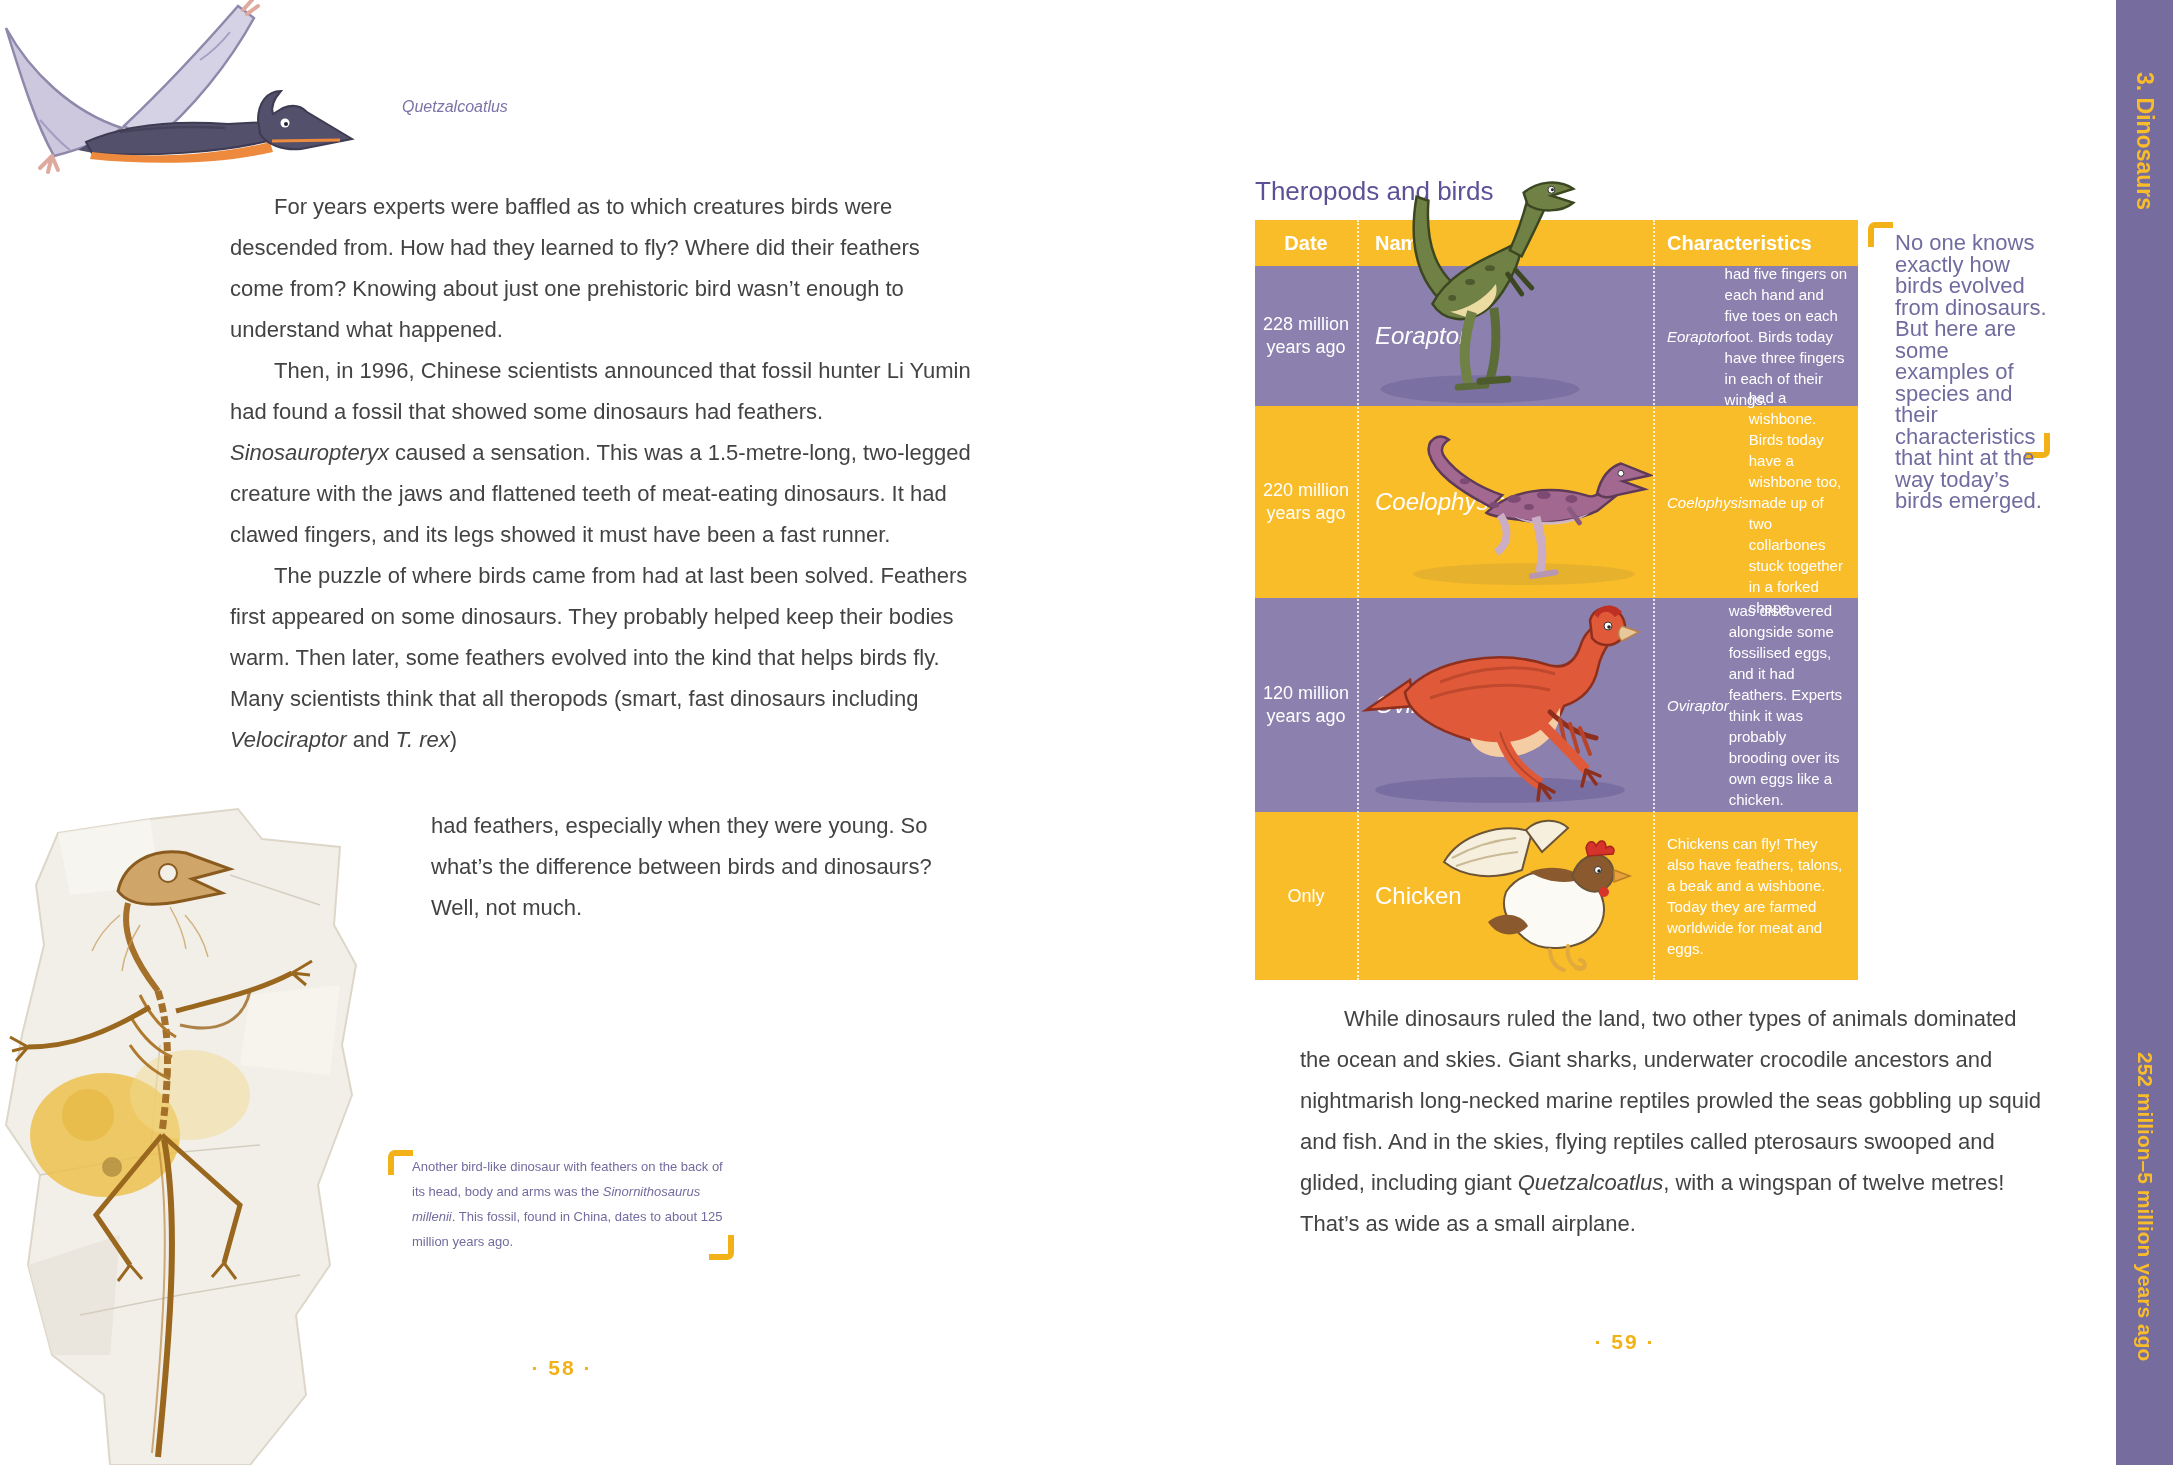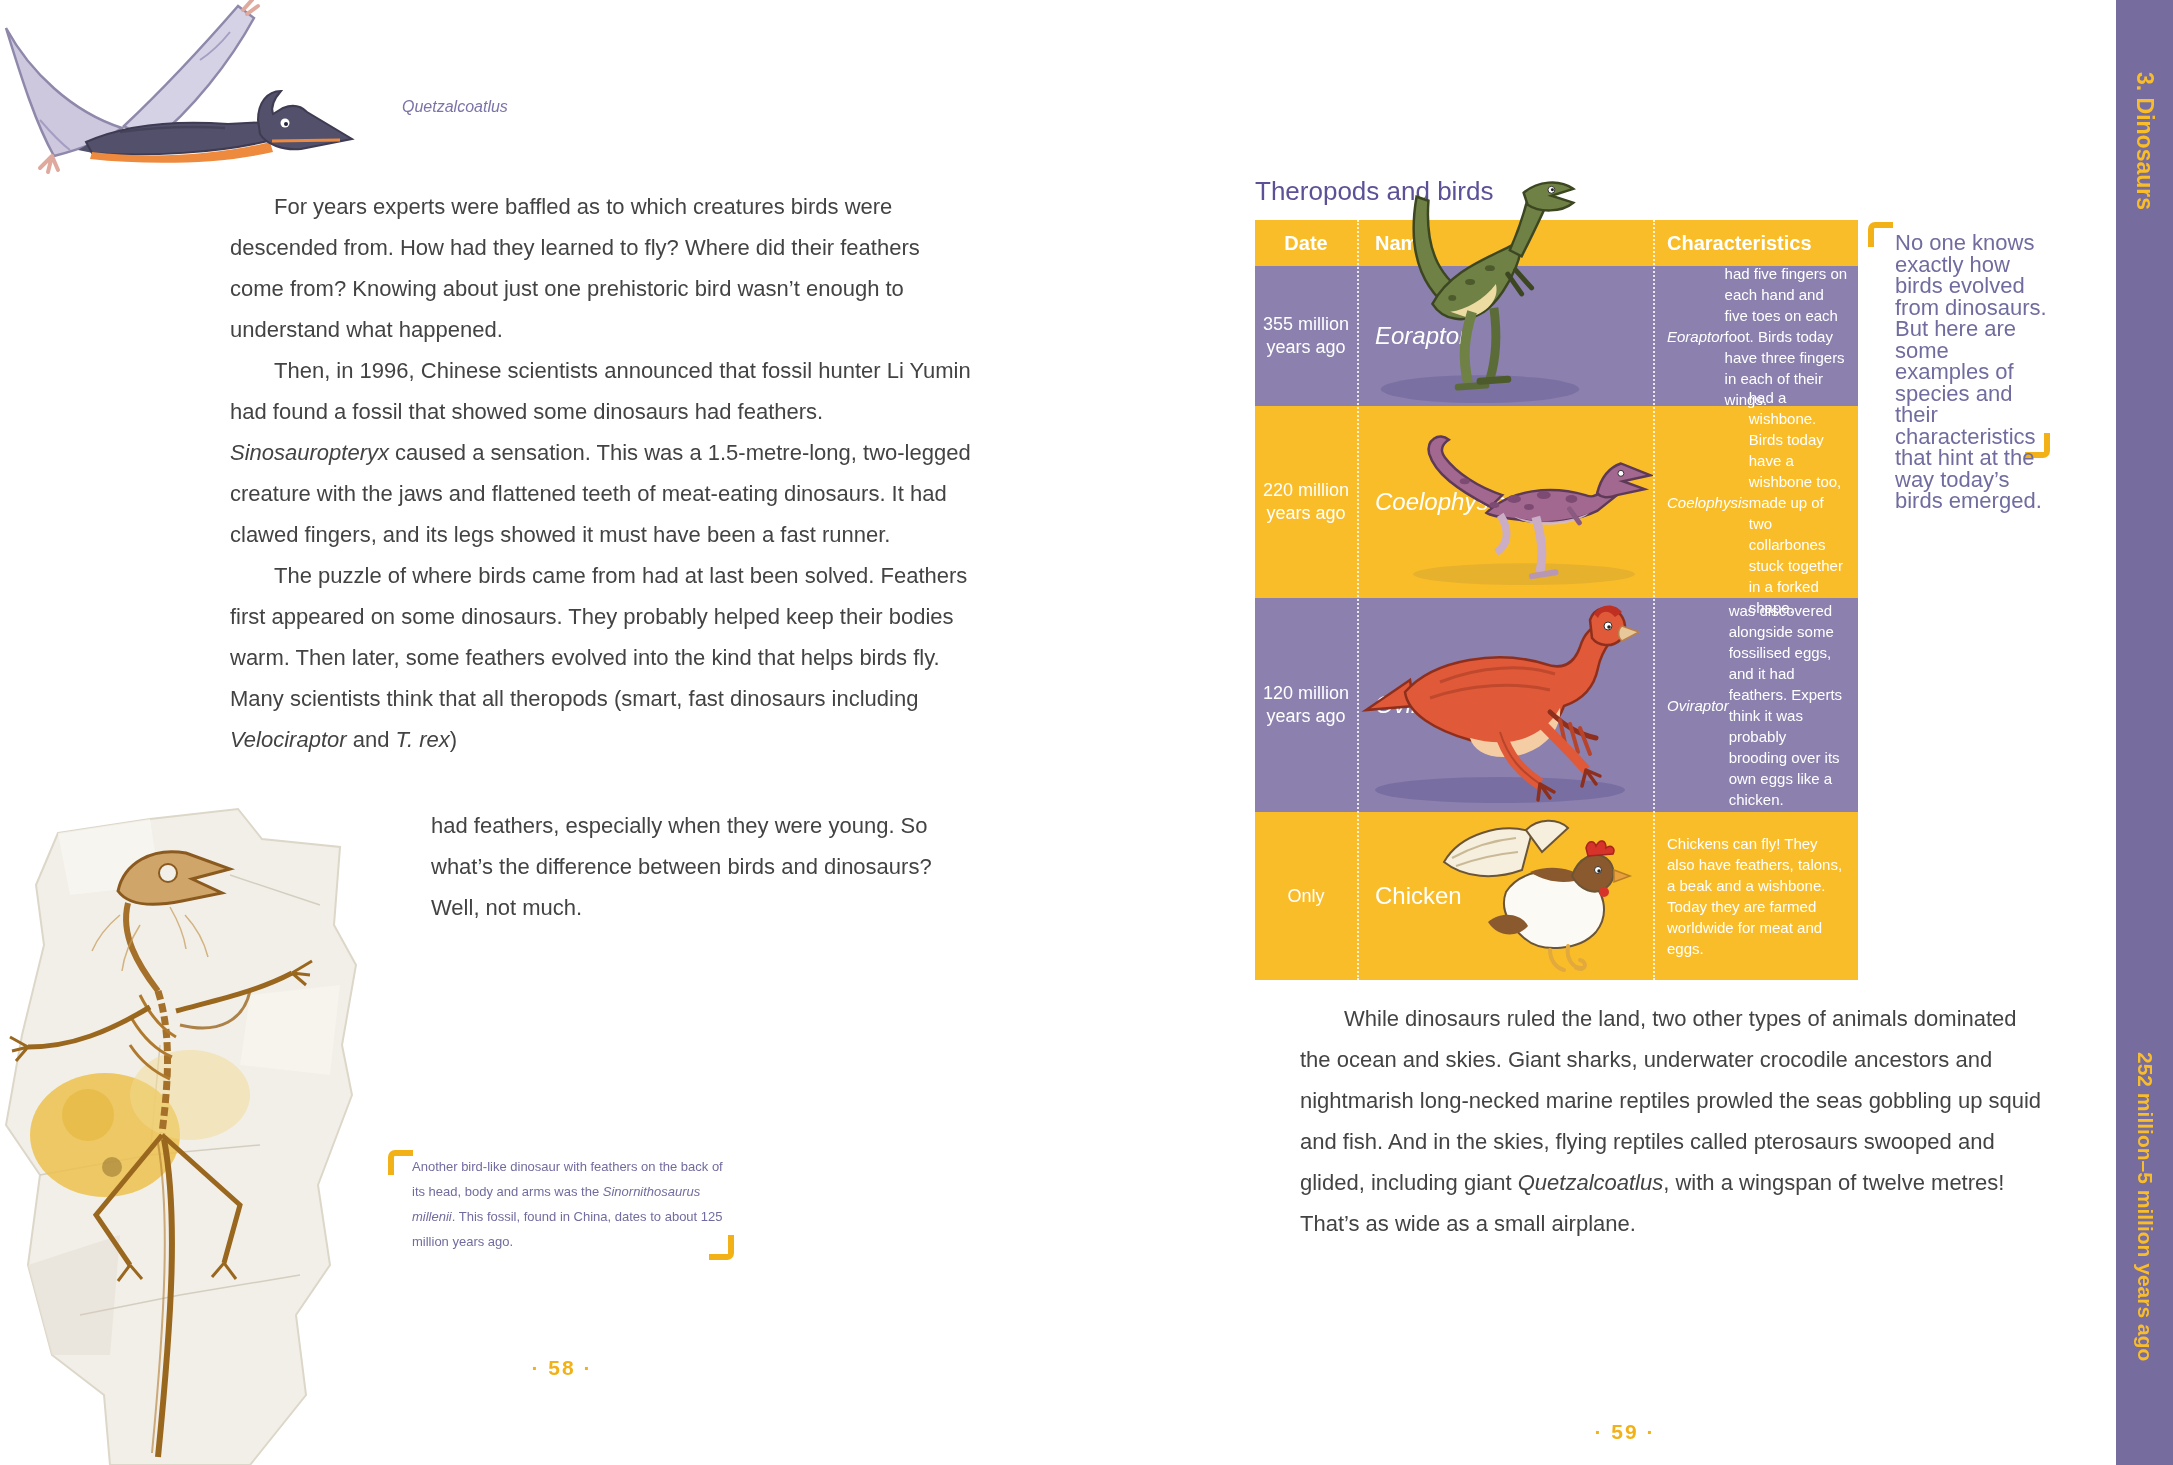--- a/index.html
+++ b/index.html
@@ -22,21 +22,21 @@
   .corner.br{bottom:0;right:0;border-bottom:6px solid var(--accent_yellow,#F2B117);
     border-right:6px solid var(--accent_yellow,#F2B117);border-bottom-right-radius:7px;}
   .caption-left{left:388px;top:1150px;width:346px;height:110px;}
   .caption-left .cap-text{position:absolute;left:24px;top:4px;width:318px;font-size:13px;line-height:25px;}
   .side-caption{left:1868px;top:222px;width:182px;height:236px;}
   .side-caption .cap-text{position:absolute;left:27px;top:10px;width:152px;font-size:22px;line-height:21.5px;}
   
   .pagenum{font-size:21px;font-weight:bold;color:var(--accent_yellow,#F2B117);letter-spacing:2px;
     transform:translateX(-50%);}
   .pn-left{left:562px;top:1356px;}
-  .pn-right{left:1625px;top:1420px;}
+  .pn-right{left:1625px;top:1330px;}
   
   .rheading{left:1255px;top:176px;font-size:26px;font-weight:normal;color:var(--heading_purple,#5C5197);}
   .rtable{left:1255px;top:220px;width:603px;height:612px;}
   .trow{display:flex;width:603px;}
   .thead{height:46px;}
   .thead .hc{font-size:20px;font-weight:bold;color:#fff;line-height:46px;}
   .bg-yellow{background:var(--yellow,#FABD2A);}
   .bg-purple{background:var(--purple_row,#8B80AE);}
   .c-date{width:102px;display:flex;align-items:center;justify-content:center;text-align:center;
     color:#fff;font-size:18px;line-height:23px;box-sizing:border-box;padding:0 7px;z-index:2;}
@@ -138,21 +138,21 @@
     <div class="abs rheading">Theropods and birds</div>
 
     <div class="abs rtable">
       <div class="trow thead bg-yellow">
         <div class="hc h-date">Date</div>
         <div class="hc h-name">Name</div>
         <div class="hc h-char">Characteristics</div>
       </div>
 
       <div class="trow bg-purple" style="height:140px;">
-        <div class="c-date">355 million years ago</div>
+        <div class="c-date">228 million years ago</div>
         <div class="c-name">Eoraptor</div>
         <div class="c-char">
             <i>Eoraptor</i>
             <span> had five fingers on each hand and five toes on each foot. Birds today have three fingers in each of their wings.</span>
           </div>
       </div>
 
       <div class="trow bg-yellow" style="height:192px;">
         <div class="c-date">220 million years ago</div>
         <div class="c-name">Coelophysis</div>

